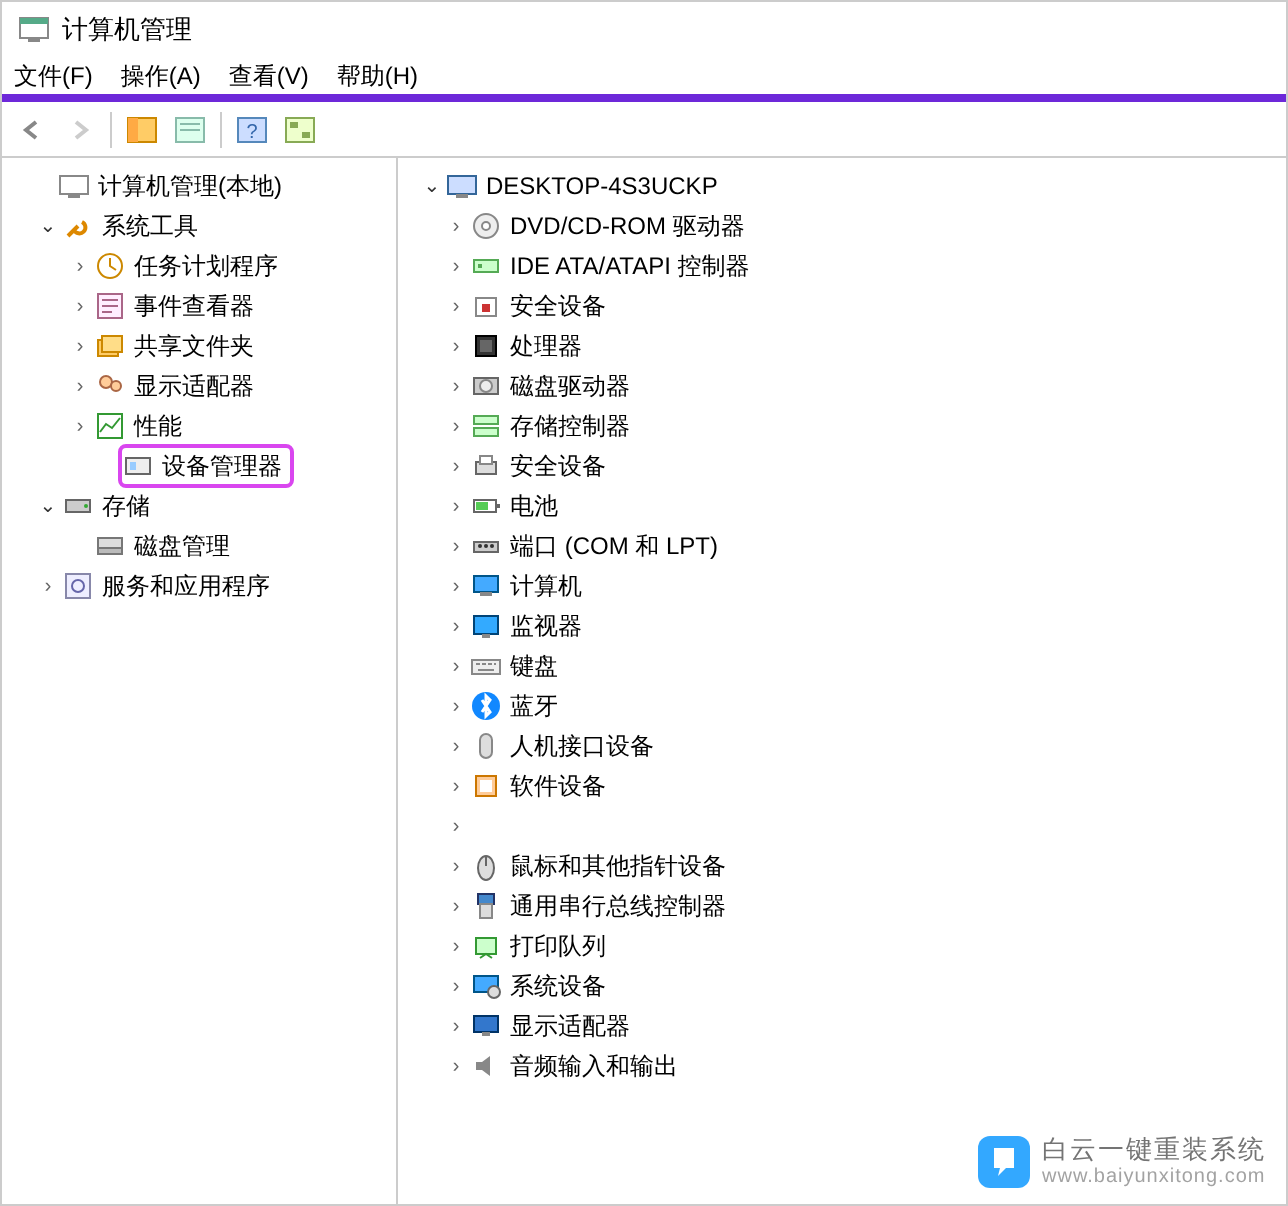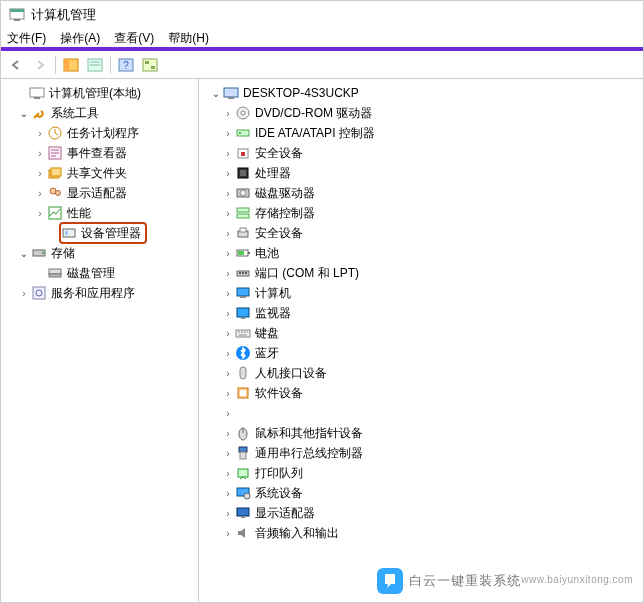--- a/index.html
+++ b/index.html
@@ -12,29 +12,29 @@
 .tool-btn { width: 22px; height: 22px; display: flex; align-items: center; justify-content: center; border: 1px solid transparent; }
 .tool-sep { width: 1px; height: 18px; background: #ccc; margin: 0 2px; }
 .content { display: flex; height: calc(603px - 28px - 22px - 28px - 2px); }
 .left-pane { width: 198px; border-right: 1px solid #ccc; padding: 4px 0; overflow: hidden; }
 .right-pane { flex: 1; padding: 4px 0; overflow: hidden; }
 .tree-item { display: flex; align-items: center; height: 20px; padding-right: 4px; white-space: nowrap; cursor: default; }
 .tree-item .arrow { width: 14px; text-align: center; color: #666; font-size: 10px; }
 .tree-item .arrow.open { color: #333; }
 .tree-item .icon { width: 16px; height: 16px; margin-right: 4px; flex-shrink: 0; }
 .tree-item .label { flex: 0 0 auto; }
-.highlight-red { border: 2px solid #c2410c; border-radius: 4px; padding: 0 4px 0 0; display: inline-flex; align-items: center; height: 22px; }
+.highlight-red { border: 2px solid #d946ef; border-radius: 4px; padding: 0 4px 0 0; display: inline-flex; align-items: center; height: 22px; }
 .indent-0 { padding-left: 14px; }
 .indent-1 { padding-left: 16px; }
 .indent-2 { padding-left: 32px; }
 .r-indent-0 { padding-left: 10px; }
 .r-indent-1 { padding-left: 22px; }
 .watermark { position: absolute; right: 10px; bottom: 8px; display: flex; align-items: center; gap: 6px; opacity: 0.9; }
 .watermark .logo { width: 26px; height: 26px; background: #1e9fff; border-radius: 6px; display: flex; align-items: center; justify-content: center; }
-.watermark .txt { display: flex; flex-direction: row; line-height: 1.1; }
+.watermark .txt { display: flex; flex-direction: column; line-height: 1.1; }
 .watermark .t1 { font-size: 13px; color: #666; letter-spacing: 1px; }
 .watermark .t2 { font-size: 10px; color: #999; letter-spacing: 0.5px; }
 svg { display: block; }
 </style>
 </head>
 <body>
 
 <div class="titlebar">
   <span class="icon">
     <svg width="16" height="16">

